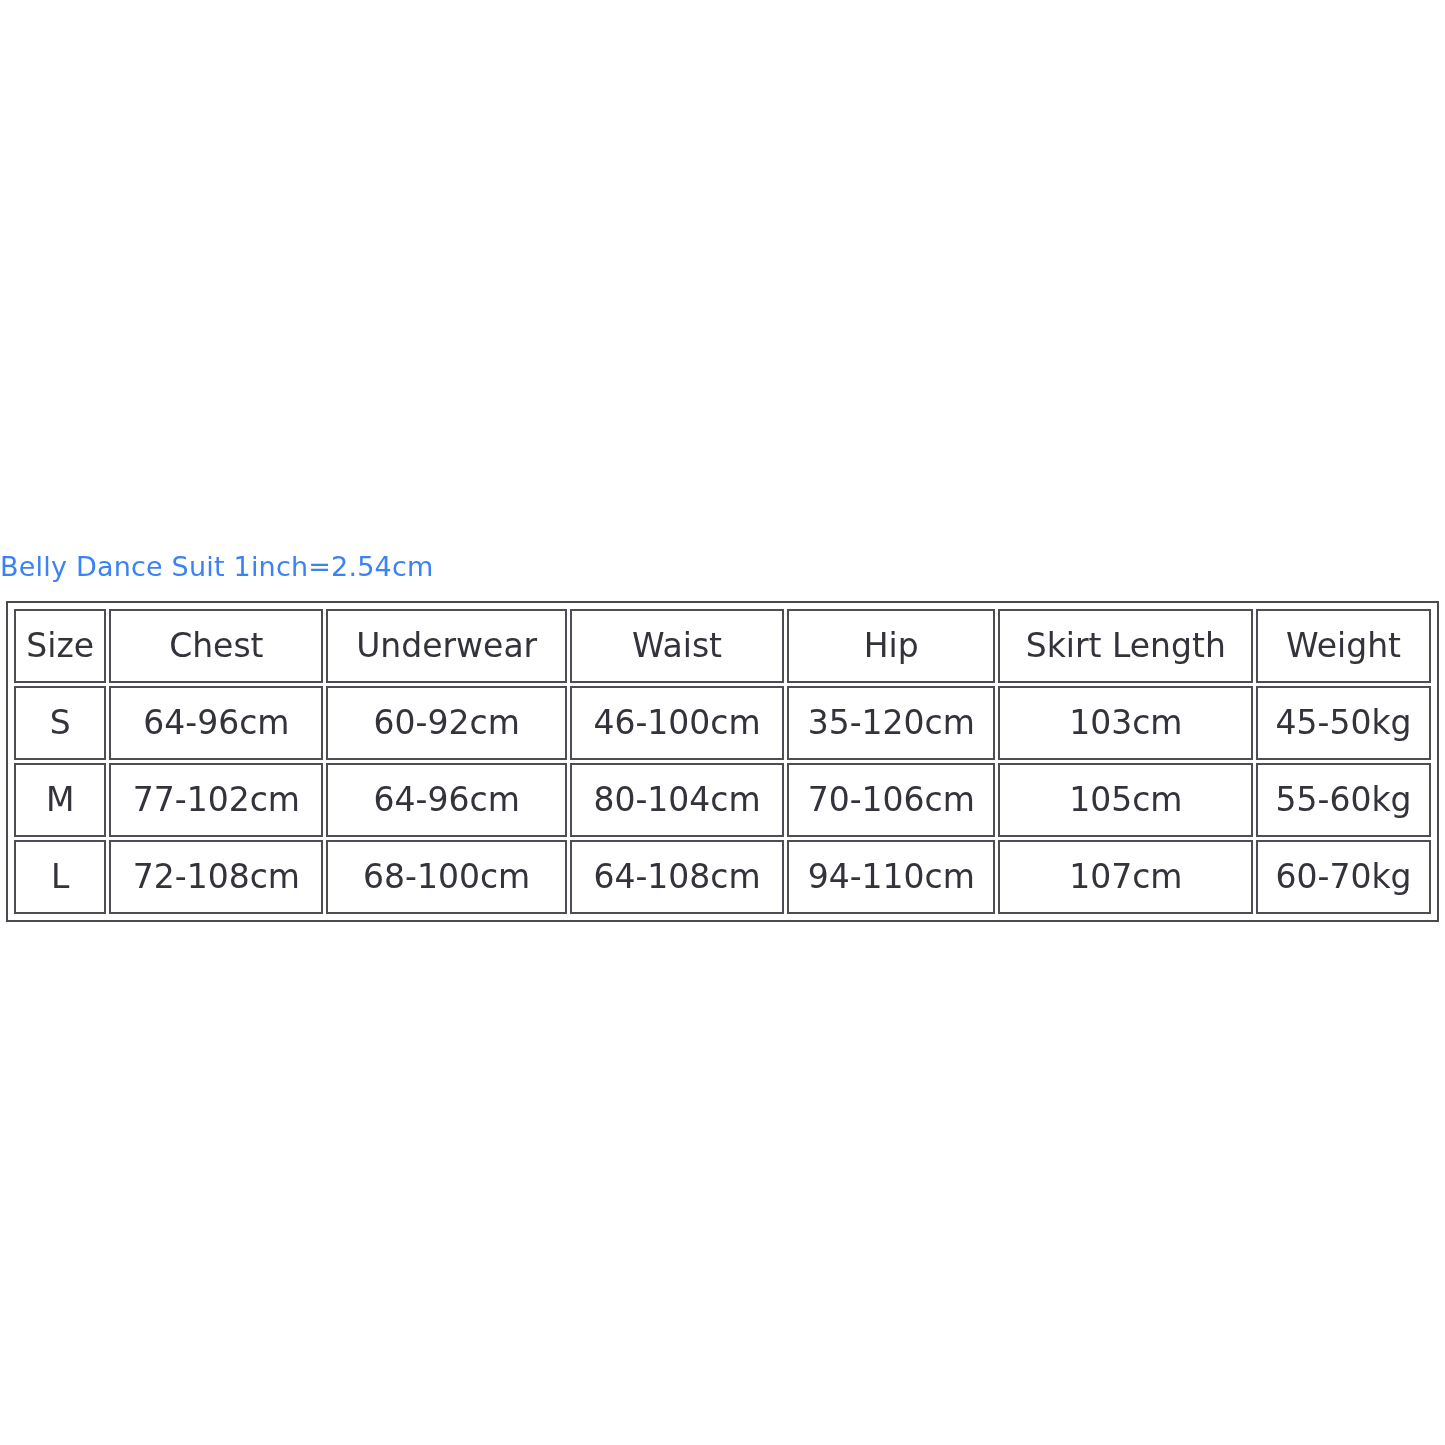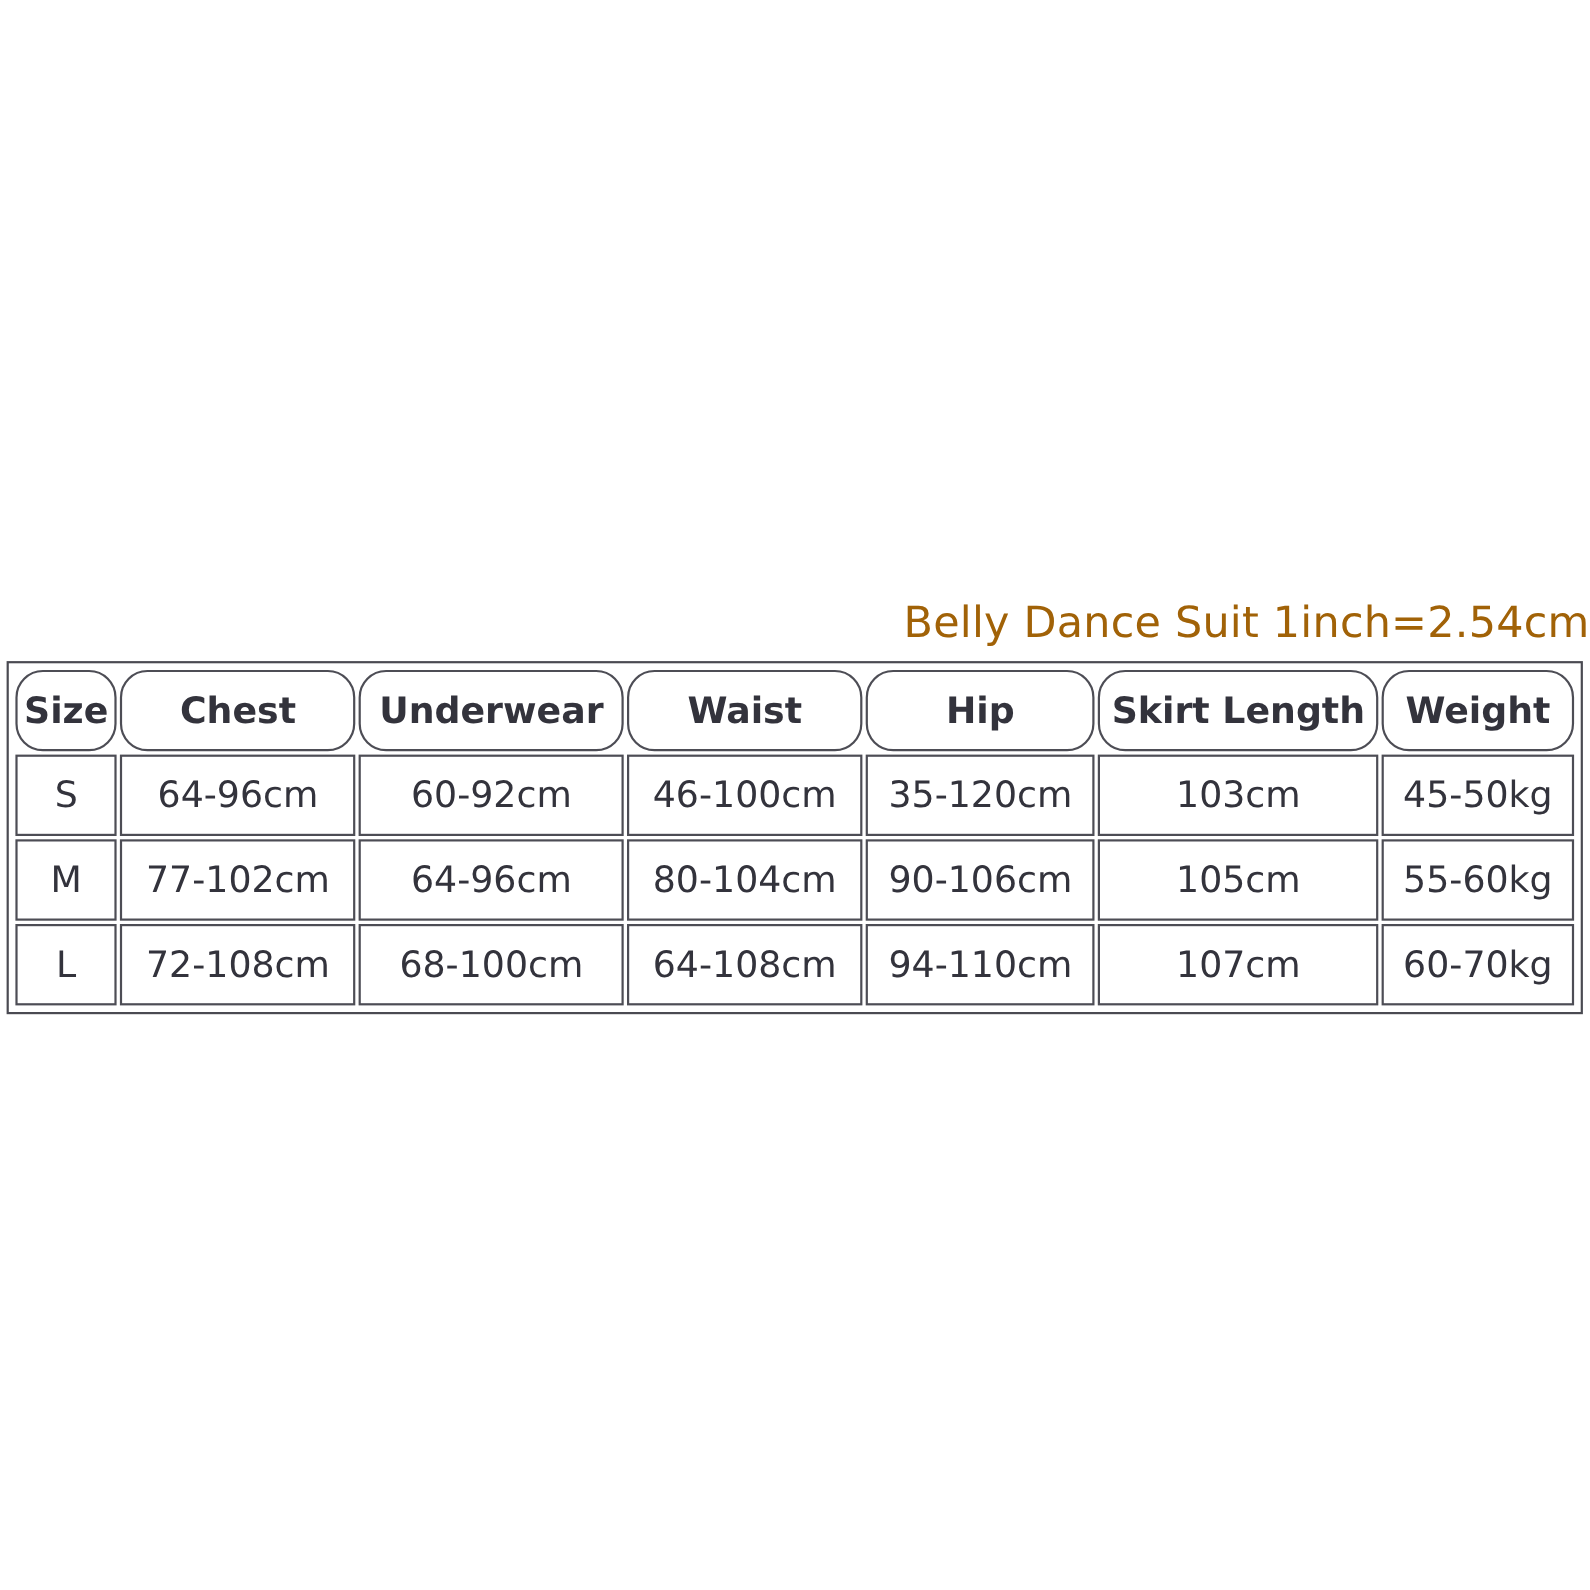--- a/index.html
+++ b/index.html
@@ -26,24 +26,24 @@
   }
 
   .chart-block {
     position: absolute;
     left: 0;
     top: 545px;
     width: 1445px;
   }
 
   .chart-title {
-    text-align: right;
-    font-size: 39px;
+    text-align: left;
+    font-size: 27px;
     line-height: 44px;
-    color: #a16207;
+    color: #3b82f6;
     letter-spacing: 0.2px;
     margin: 0 0 12px 0;
     font-weight: 400;
   }
 
   .table-wrap {
     margin: 0 6px;
     border: 2px solid #4a4a52;
     padding: 3px;
     background: #ffffff;
@@ -67,22 +67,21 @@
     font-weight: 400;
     color: #33333c;
     height: 62px;
     padding: 4px 2px;
     background: #ffffff;
     white-space: nowrap;
     overflow: hidden;
   }
 
   table.size-table th {
-    font-weight: 700;
-    border-radius: 25px;
+    font-weight: 400;
   }
 
   
   col.c-size { width: 6.6%; }
   col.c-chest { width: 15.3%; }
   col.c-under { width: 17.2%; }
   col.c-waist { width: 15.3%; }
   col.c-hip { width: 14.9%; }
   col.c-skirt { width: 18.2%; }
   col.c-weight { width: 12.5%; }
@@ -126,21 +125,21 @@
             <td>46-100cm</td>
             <td>35-120cm</td>
             <td>103cm</td>
             <td>45-50kg</td>
           </tr>
           <tr>
             <td>M</td>
             <td>77-102cm</td>
             <td>64-96cm</td>
             <td>80-104cm</td>
-            <td>90-106cm</td>
+            <td>70-106cm</td>
             <td>105cm</td>
             <td>55-60kg</td>
           </tr>
           <tr>
             <td>L</td>
             <td>72-108cm</td>
             <td>68-100cm</td>
             <td>64-108cm</td>
             <td>94-110cm</td>
             <td>107cm</td>

